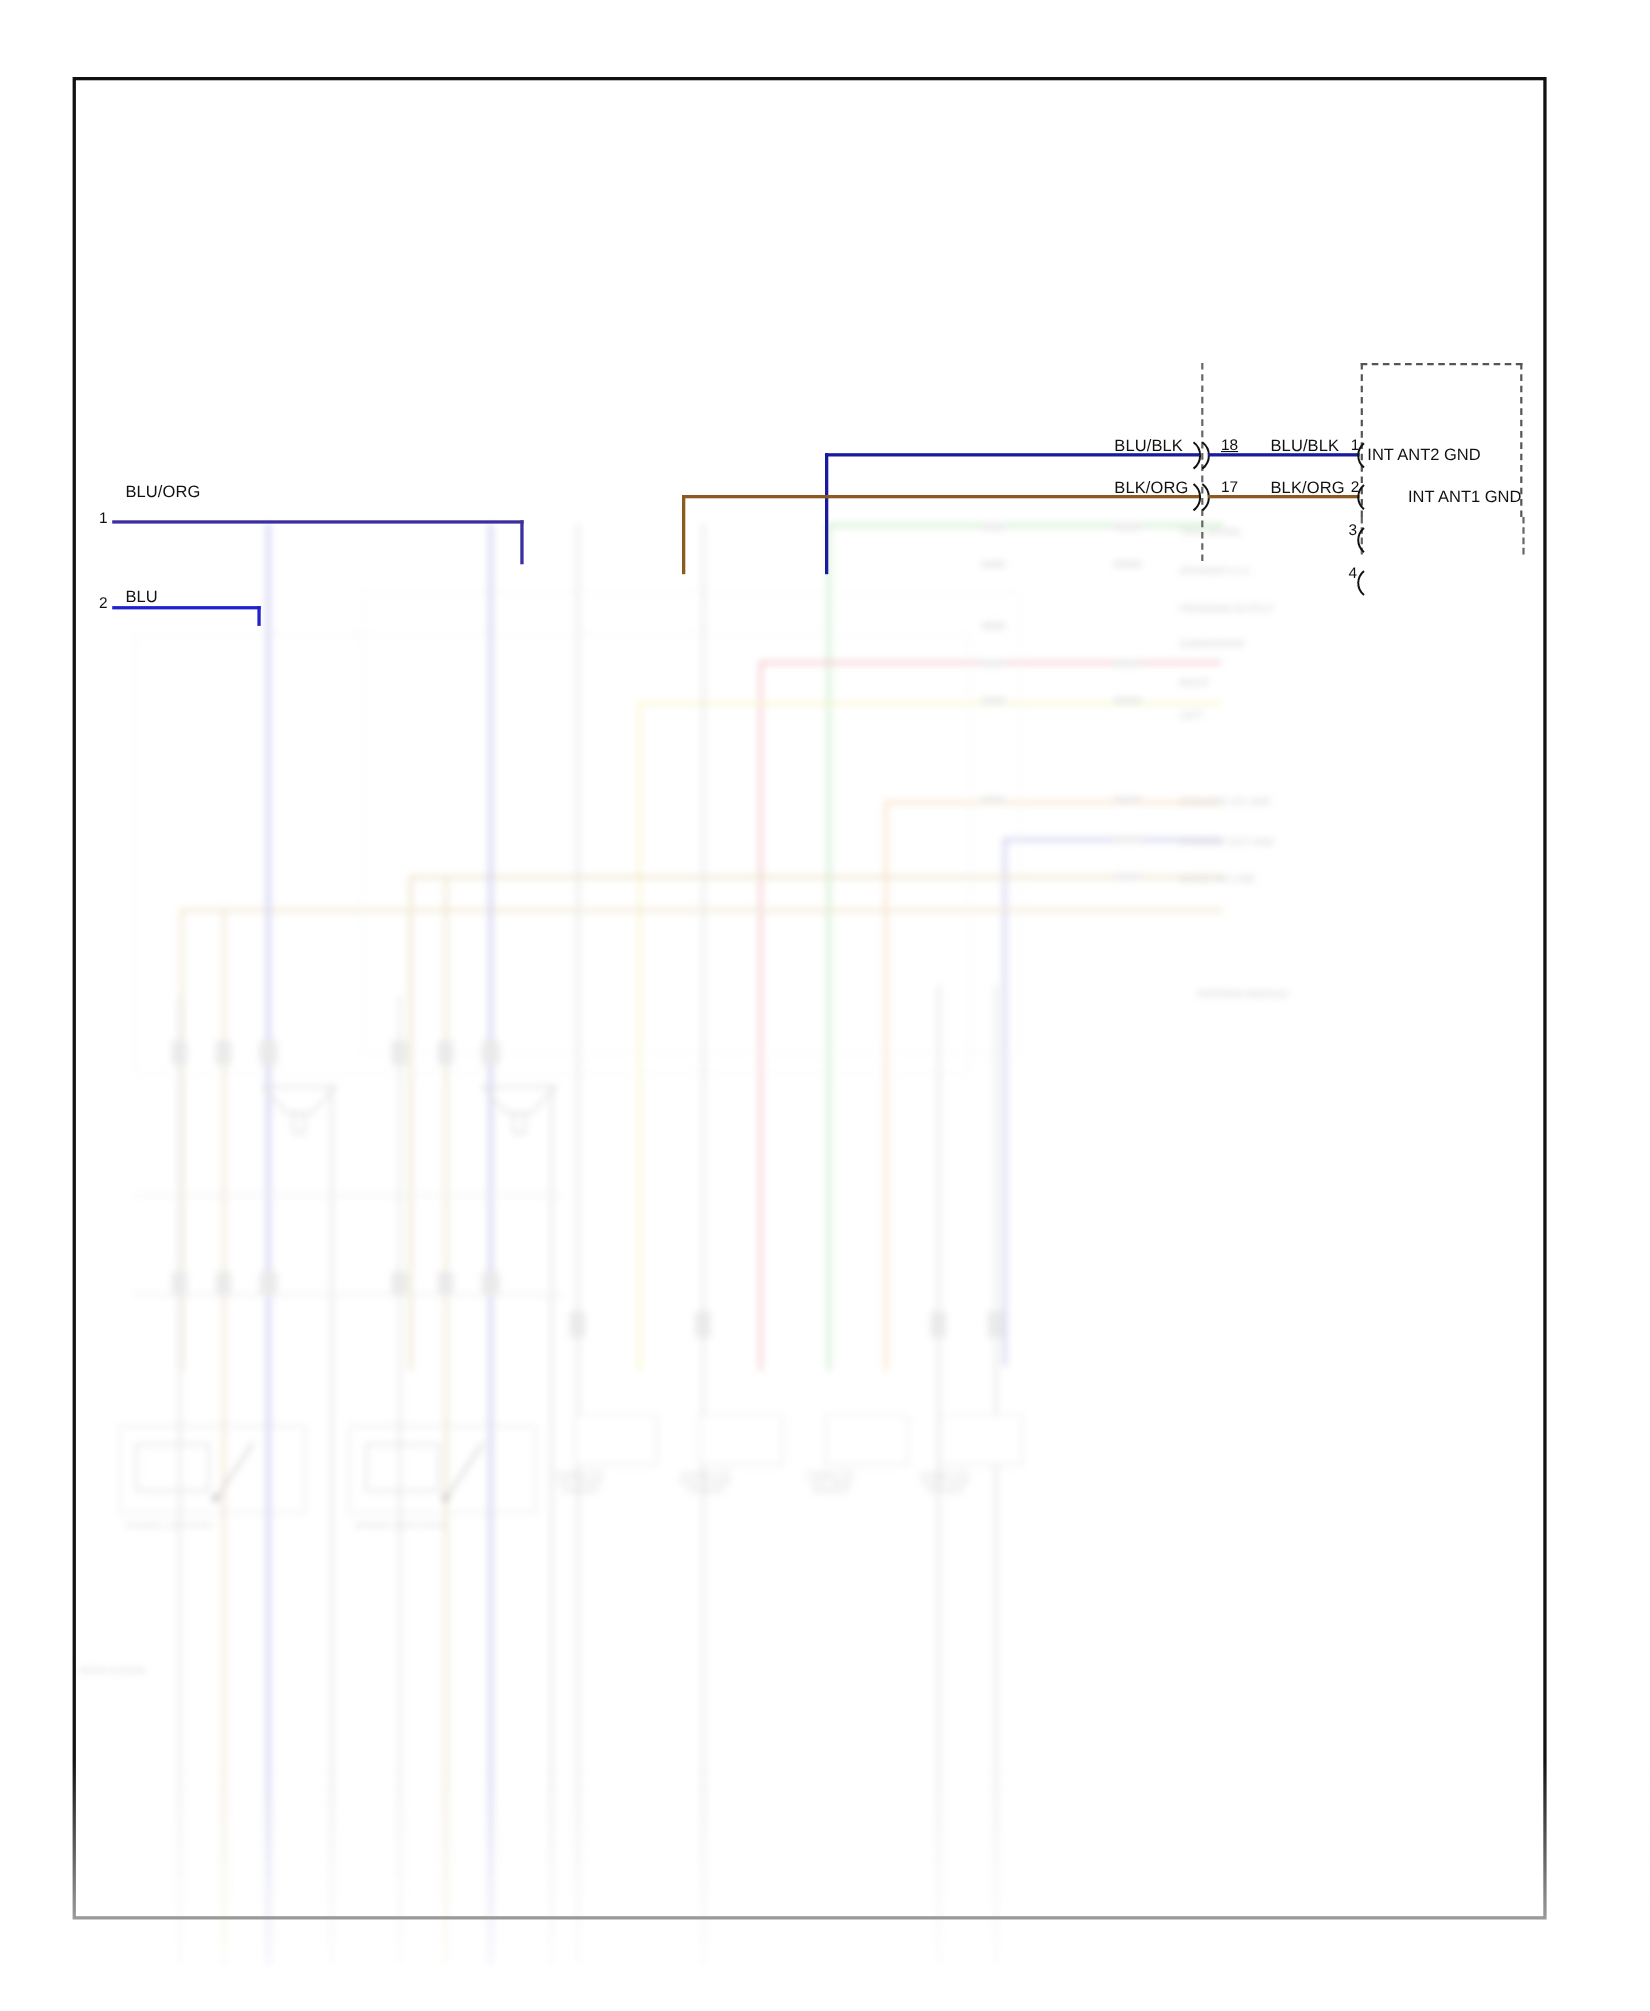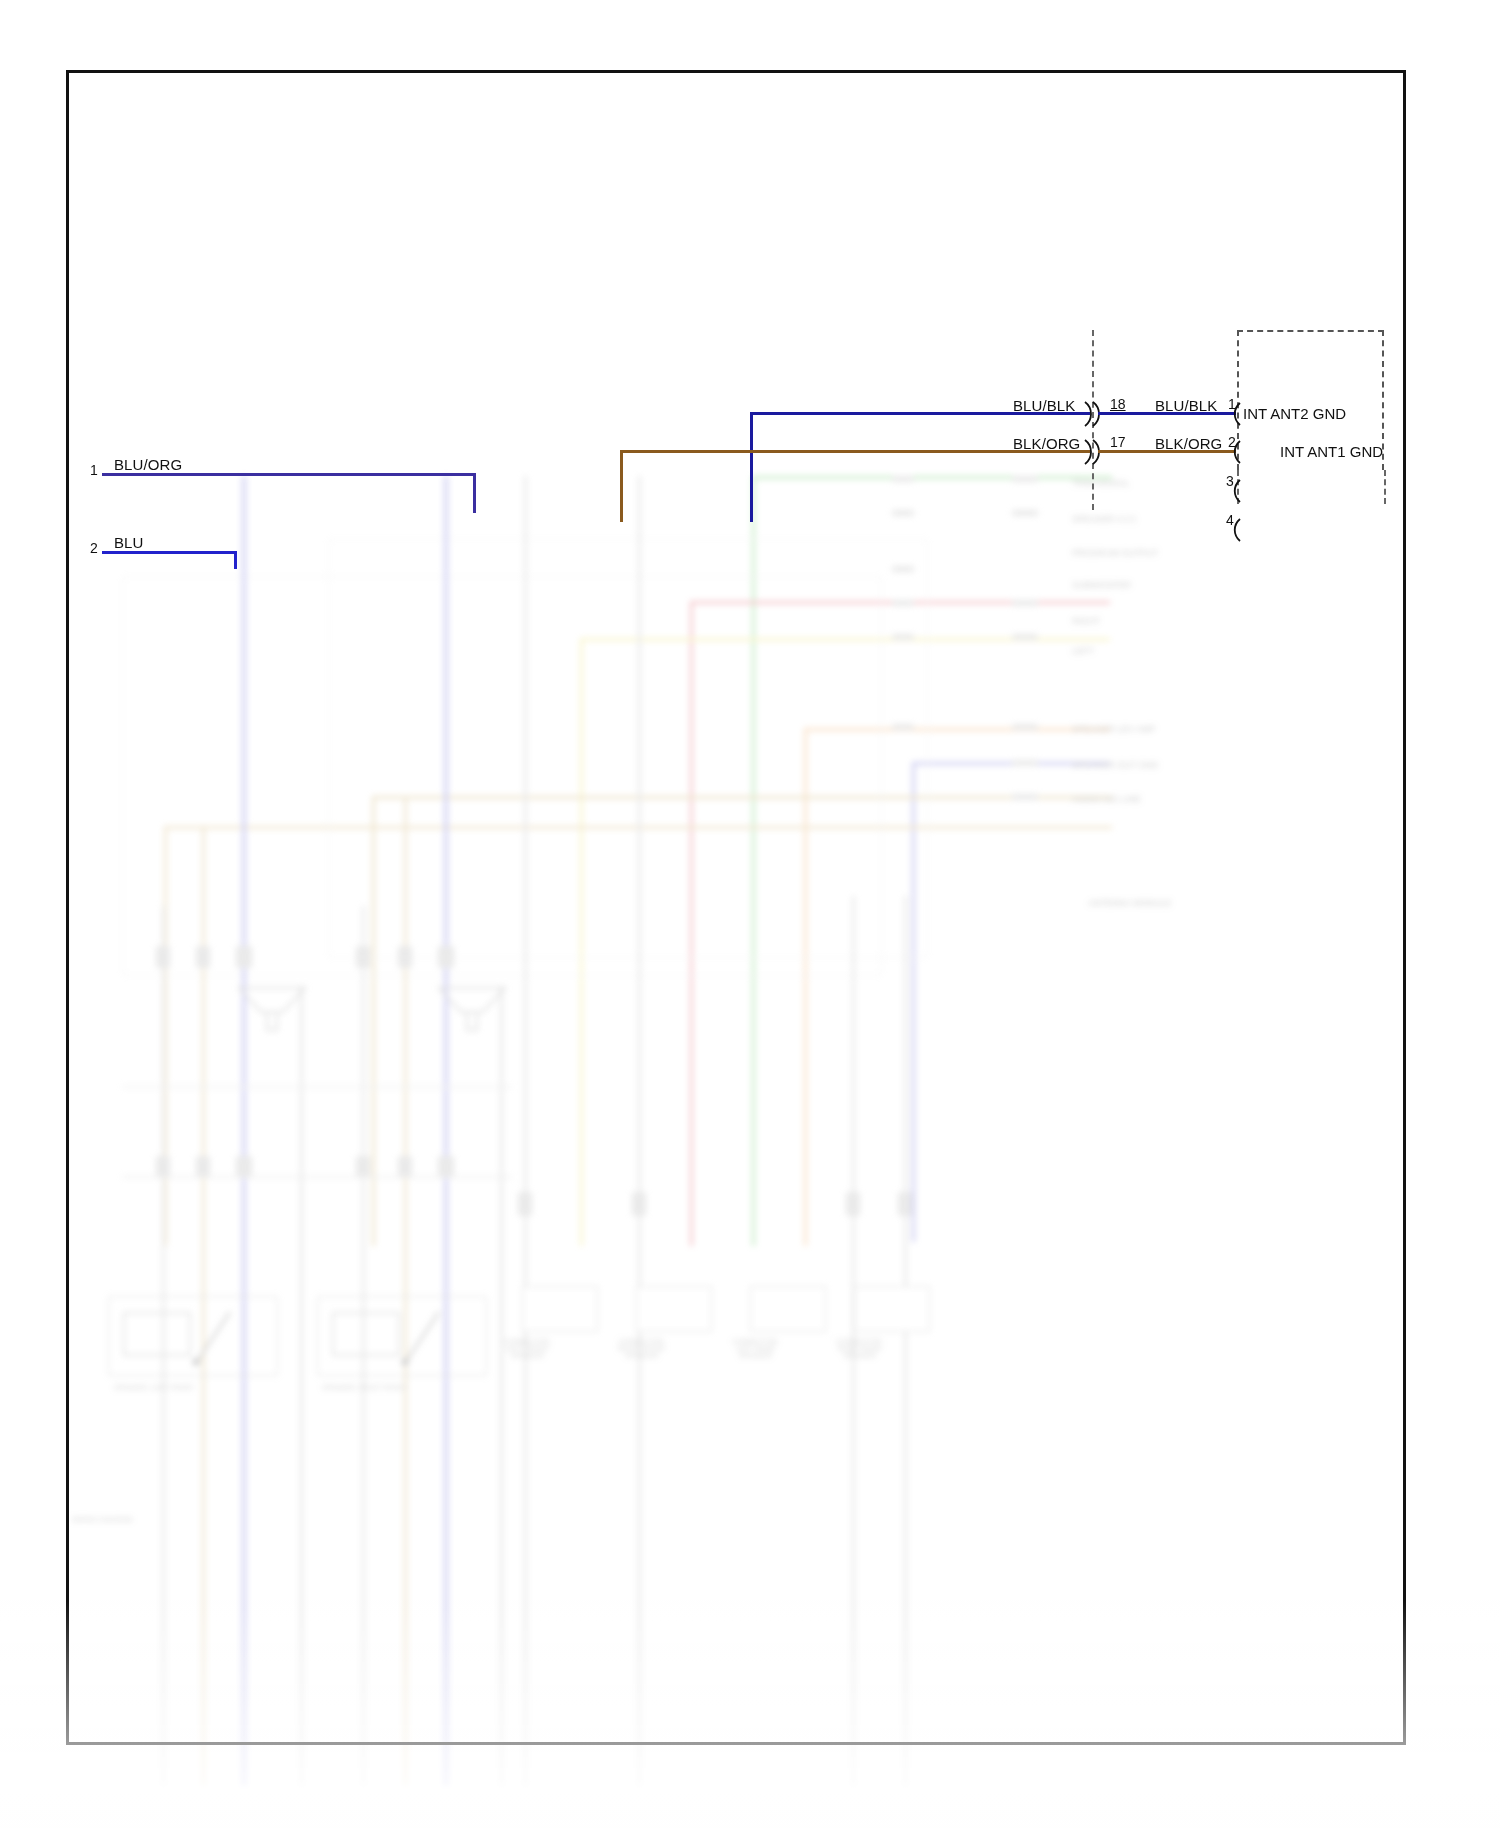--- a/index.html
+++ b/index.html
@@ -267,21 +267,21 @@
     <div id="sheet-frame"></div>
 
     <div class="dashbox" style="left:1237px;top:330px;width:147px;height:140px;border-bottom:none;"></div>
 
     <div class="dashline-v" style="left:1237px;top:470px;height:34px;"></div>
     <div class="dashline-v" style="left:1384px;top:470px;height:34px;"></div>
 
     <div class="dashline-v" style="left:1092px;top:330px;width:0;height:180px;"></div>
 
     <div class="pinnum" style="left:90px;top:462px;">1</div>
-    <div class="wlabel" style="left:114px;top:456px;">BLU/ORG</div>
+    <div class="wlabel" style="left:114px;top:439px;">BLU/ORG</div>
 
     <div class="wire" style="left:102px;top:473px;width:374px;height:2.6px;background:#3b2fa0;"></div>
     <div class="wire" style="left:473px;top:473px;width:2.6px;height:40px;background:#3b2fa0;"></div>
 
     <div class="pinnum" style="left:90px;top:540px;">2</div>
     <div class="wlabel" style="left:114px;top:534px;">BLU</div>
 
     <div class="wire" style="left:102px;top:551px;width:135px;height:2.6px;background:#2222cc;"></div>
     <div class="wire" style="left:234px;top:551px;width:2.6px;height:18px;background:#2222cc;"></div>
 

